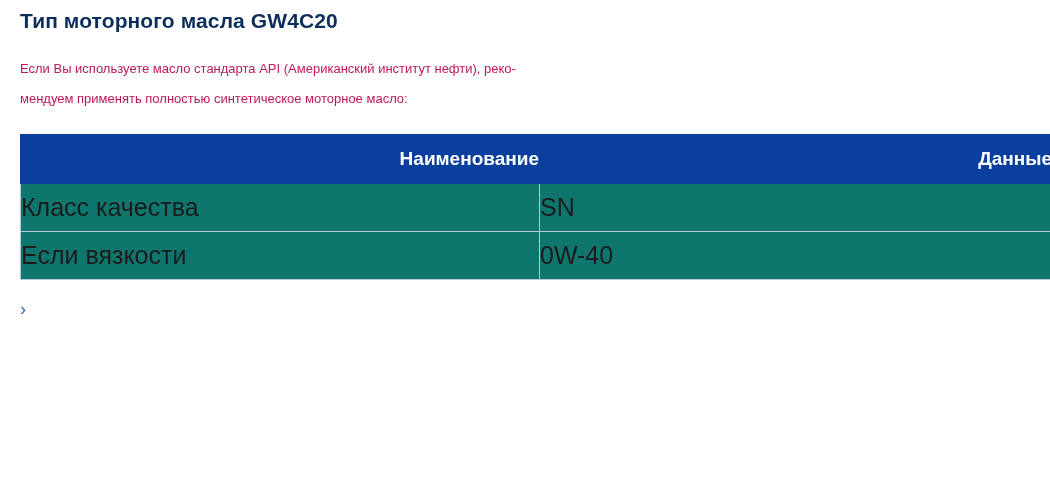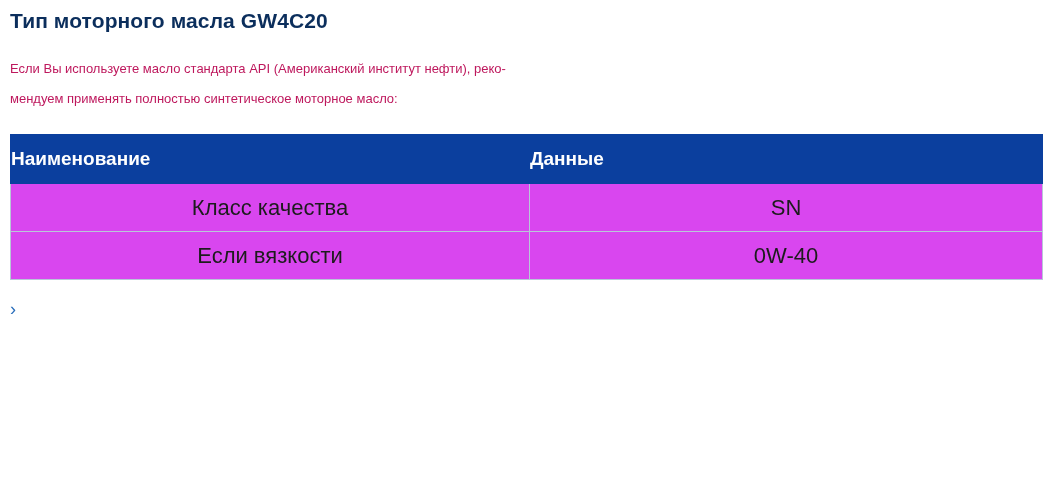--- a/index.html
+++ b/index.html
@@ -12,21 +12,21 @@
     background: #ffffff;
     font-family: "Liberation Sans", sans-serif;
     color: #1a1a1a;
     overflow: hidden;
   }
   .page {
     position: relative;
     width: 1050px;
     height: 372px;
     box-sizing: border-box;
-    padding: 8px 10px 0 10px;
+    padding: 8px 10px 0 20px;
   }
   .title {
     font-size: 21px;
     font-weight: bold;
     color: #0b2e5c;
     letter-spacing: 0.1px;
     margin: 0 0 20px 0;
     line-height: 26px;
   }
   .para {
@@ -45,34 +45,34 @@
     width: 1030px;
     margin: 20px 0 0 0;
     table-layout: fixed;
   }
   .spec-table th {
     background: #0b3f9e;
     color: #ffffff;
     font-size: 19px;
     font-weight: bold;
     height: 48px;
-    text-align: left;
+    text-align: right;
     border: 1px solid #0b3f9e;
     padding: 0;
   }
   .spec-table th.col-name { width: 518px; }
   .spec-table th.col-value { width: 512px; }
   .spec-table td {
-    font-size: 22px;
+    font-size: 25px;
     height: 47px;
-    text-align: center;
+    text-align: left;
     border: 1px solid #b9c6d8;
     color: #1c1c1c;
     padding: 0;
-    background: #d946ef;
+    background: #0f766e;
   }
   .para2 {
     margin-top: 32px;
   }
   .bullet-list {
     list-style: none;
     margin: 14px 0 0 0;
     padding: 0;
   }
   .bullet-list li {

